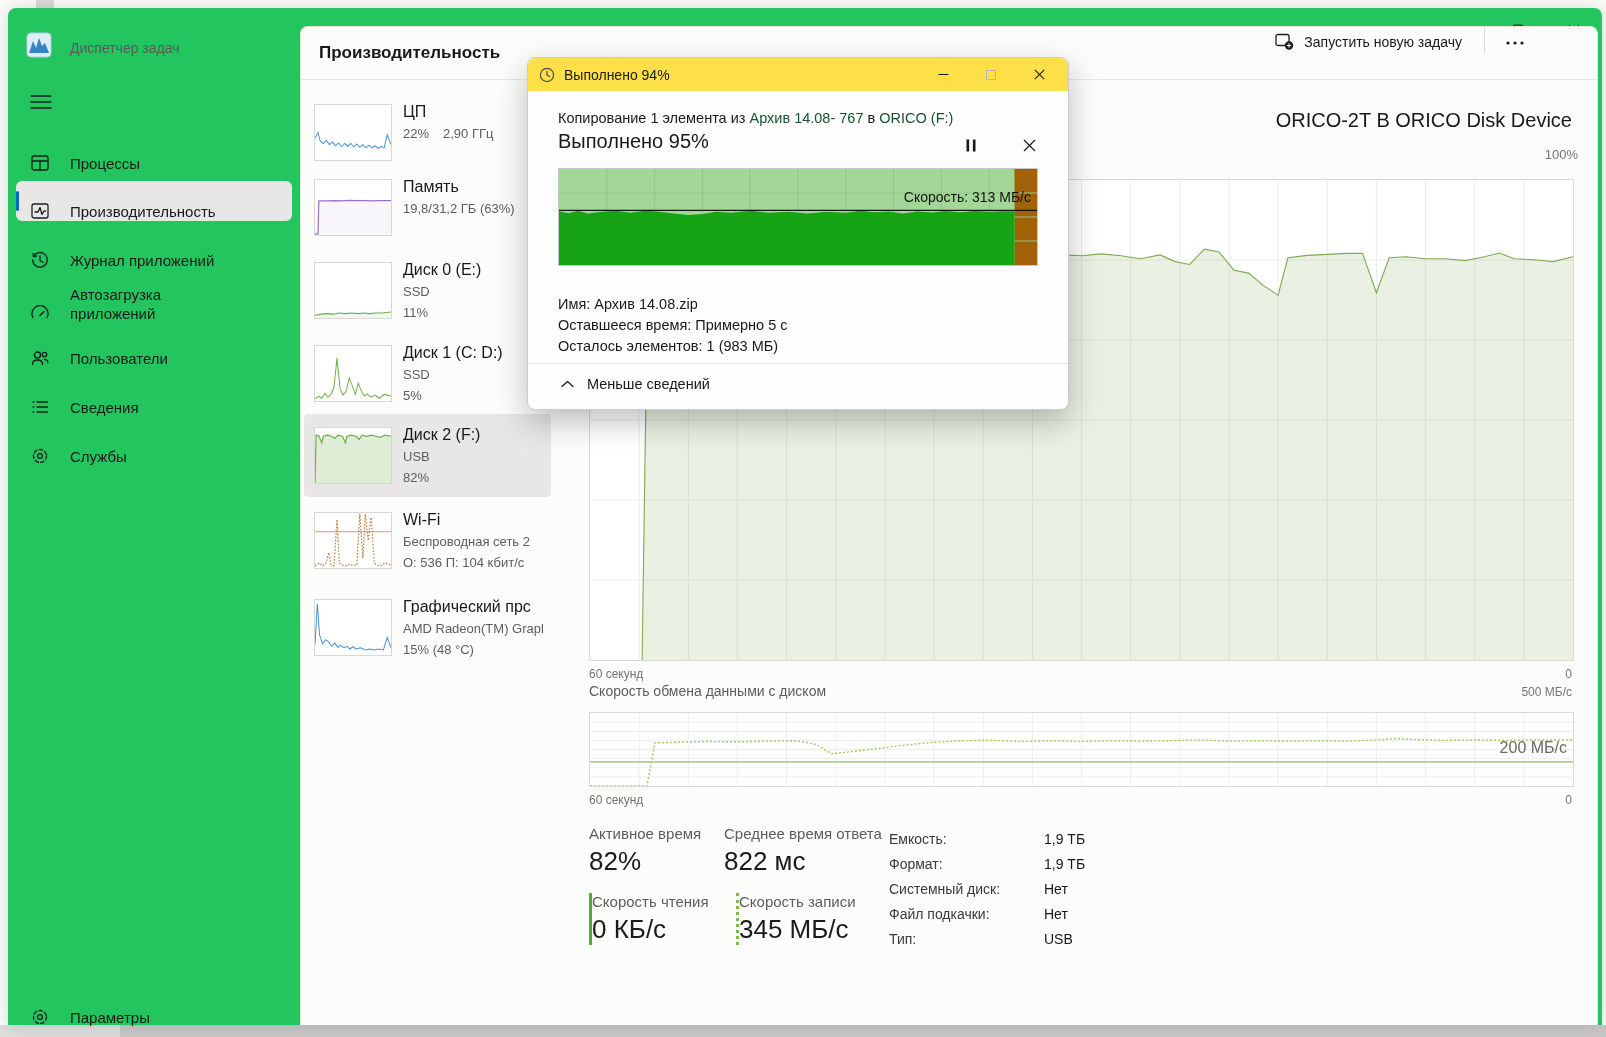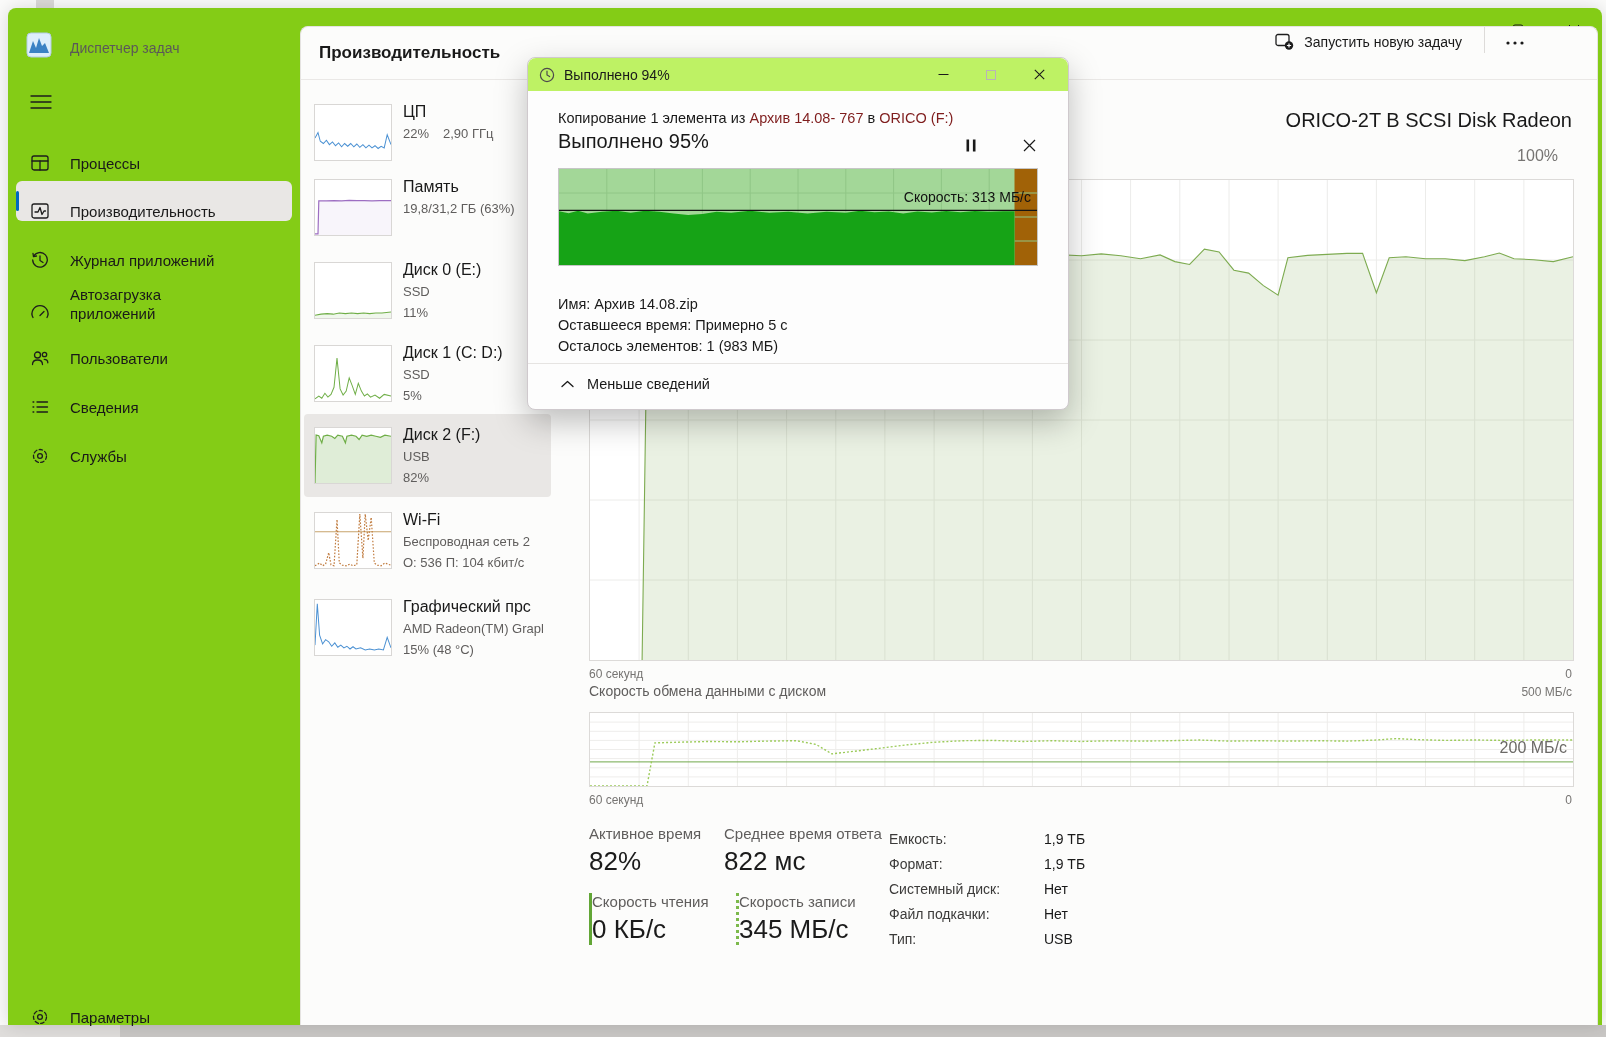--- a/index.html
+++ b/index.html
@@ -12,21 +12,21 @@
   svg{display:block;}
 
   
   .top-tab{position:absolute;left:36px;top:0;width:18px;height:8px;background:#dcdad8;}
   .taskbar{position:absolute;left:0;top:1025px;right:0;height:12px;background:#c9c7c5;}
   .taskbar-left{position:absolute;left:0;top:0;width:120px;height:12px;background:#dfdddb;}
 
   
   .window{
     position:absolute;left:8px;top:8px;width:1594px;height:1017px;
-    background:#84cc16;border-radius:8px 8px 0 0;
+    background:#22c55e;border-radius:8px 8px 0 0;
     box-shadow:0 0 18px rgba(0,0,0,.14);
   }
   .titlebar{position:absolute;left:0;top:0;right:0;height:52px;}
   .app-icon{position:absolute;left:18px;top:24px;width:26px;height:26px;}
   .app-title{position:absolute;left:62px;top:32px;font-size:14px;color:#5b5958;}
   .win-controls{position:absolute;right:0;top:0;height:44px;display:flex;}
   .win-btn{width:56px;height:44px;display:flex;align-items:center;justify-content:center;cursor:default;}
 
   
   .sidebar{position:absolute;left:0;top:52px;bottom:0;width:292px;}
@@ -63,21 +63,21 @@
   .card-sel-bg{position:absolute;left:3px;top:387px;width:247px;height:83px;background:#e9e7e5;border-radius:4px;}
   .spark{position:absolute;left:10px;top:0;width:78px;height:57px;background:#fff;border:1px solid #d9d7d5;box-sizing:border-box;}
   .spark svg{width:100%;height:100%;}
   .card-text{position:absolute;left:99px;top:-3px;width:150px;}
   .card-title{font-size:16px;color:#191919;line-height:22px;white-space:nowrap;}
   .card-sub{font-size:13px;color:#5f5d5c;line-height:21px;white-space:nowrap;}
   .cpu-vals span{margin-right:14px;}
 
   
   .device-title{position:absolute;right:25px;top:82px;font-size:20px;color:#191919;}
-  .scale-max{position:absolute;right:39px;top:120px;font-size:16px;color:#767472;}
+  .scale-max{position:absolute;right:19px;top:120px;font-size:13px;color:#767472;}
   .chart-frame{position:absolute;border:1px solid #dcdad8;background:#fff;box-sizing:border-box;}
   .chart-frame svg{width:100%;height:100%;}
   .axis-label{position:absolute;font-size:12px;color:#767472;}
   .chart2-title{position:absolute;left:288px;top:656px;font-size:14px;color:#5f5d5c;}
   .stat-label{font-size:15px;color:#5f5d5c;white-space:nowrap;}
   .stat-value{font-size:26px;color:#1b1b1b;margin-top:4px;white-space:nowrap;}
   .stat-block{position:absolute;}
   .rw-block{position:absolute;padding-left:0;}
   .rw-read{border-left:3px solid #62a636;}
   .rw-write{border-left:3px dotted #7cb94b;}
@@ -86,29 +86,29 @@
   .prop-label{width:155px;color:#3b3a39;}
   .prop-value{color:#191919;}
 
   
   .dialog{
     position:absolute;left:527px;top:57px;width:542px;height:353px;
     background:#fdfdfd;border-radius:8px;border:1px solid #cfc9cd;box-sizing:border-box;
     box-shadow:0 12px 32px rgba(0,0,0,.25);z-index:10;
   }
   .dlg-titlebar{
-    position:absolute;left:0;top:0;right:0;height:33px;background:#bef264;
+    position:absolute;left:0;top:0;right:0;height:33px;background:#fde047;
     border-radius:8px 8px 0 0;display:flex;align-items:center;
   }
   .dlg-icon{margin-left:11px;}
   .dlg-title{margin-left:9px;font-size:14px;color:#1a1a1a;}
   .dlg-controls{position:absolute;right:5px;top:0;height:33px;display:flex;}
   .dlg-btn{width:48px;height:33px;display:flex;align-items:center;justify-content:center;}
   .copy-line{position:absolute;left:30px;top:52px;font-size:14.5px;color:#1a1a1a;white-space:nowrap;}
-  .copy-line .lnk{color:#7f1d1d;}
+  .copy-line .lnk{color:#14532d;}
   .dlg-heading{position:absolute;left:30px;top:72px;font-size:20px;color:#191919;}
   .dlg-pause{position:absolute;left:428px;top:76px;width:30px;height:22px;display:flex;align-items:center;justify-content:center;}
   .dlg-cancel{position:absolute;left:486px;top:76px;width:30px;height:22px;display:flex;align-items:center;justify-content:center;}
   .dlg-chart{position:absolute;left:30px;top:110px;width:480px;height:98px;border:1px solid #c6c6c6;box-sizing:border-box;background:#a16207;}
   .dlg-chart svg{width:100%;height:100%;}
   .dlg-speed{position:absolute;right:6px;top:20px;font-size:14px;color:#111;white-space:nowrap;}
   .dlg-info{position:absolute;left:30px;top:218px;font-size:14.5px;line-height:21px;color:#1a1a1a;margin-top:18px;}
   .dlg-sep{position:absolute;left:0;right:0;top:305px;border-top:1px solid #e6e4e2;}
   .dlg-footer{position:absolute;left:33px;top:318px;display:flex;align-items:center;gap:13px;font-size:14.5px;color:#1a1a1a;}
 
@@ -361,21 +361,21 @@
             <polyline points="0.0,44.3 2.3,3.8 4.6,34.6 7.6,43.2 10.6,38.9 13.7,41.0 16.7,45.4 19.8,42.1 22.8,46.4 25.8,44.3 28.9,47.0 31.9,45.4 35.0,48.1 38.0,45.9 41.0,48.1 45.6,47.0 50.2,49.1 54.7,48.1 59.3,49.1 63.8,48.1 68.4,49.1 72.2,36.7 76.0,47.0" fill="none" stroke="#4b91d3" stroke-width="1" stroke-dasharray="none"></polyline>
           </svg>
         </div>
       <div class="card-text">
         <div class="card-title">Графический прс</div>
         <div class="card-sub">AMD Radeon(TM) Grapl</div>
         <div class="card-sub">15% (48 °C)</div>
       </div>
     </div>
 
-    <div class="device-title">ORICO-2T B SCSI Disk Radeon</div>
+    <div class="device-title">ORICO-2T B ORICO Disk Device</div>
     <div class="scale-max">100%</div>
 
     <div class="chart-frame" style="left:288px;top:152px;width:985px;height:482px">
       <svg viewBox="0 0 983 480" preserveAspectRatio="none">
           <line x1="49.1" y1="0" x2="49.1" y2="480" stroke="#ececea" stroke-width="1"></line>
           <line x1="98.3" y1="0" x2="98.3" y2="480" stroke="#ececea" stroke-width="1"></line>
           <line x1="147.4" y1="0" x2="147.4" y2="480" stroke="#ececea" stroke-width="1"></line>
           <line x1="196.6" y1="0" x2="196.6" y2="480" stroke="#ececea" stroke-width="1"></line>
           <line x1="245.8" y1="0" x2="245.8" y2="480" stroke="#ececea" stroke-width="1"></line>
           <line x1="294.9" y1="0" x2="294.9" y2="480" stroke="#ececea" stroke-width="1"></line>

